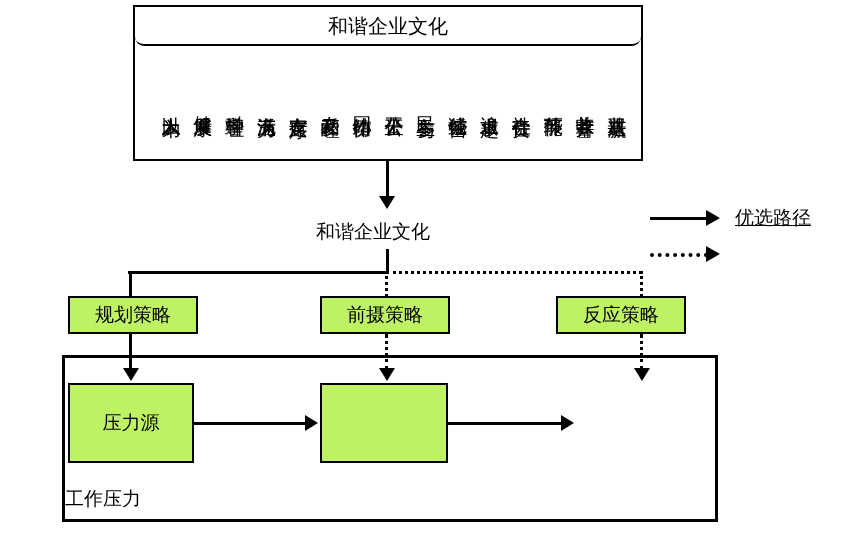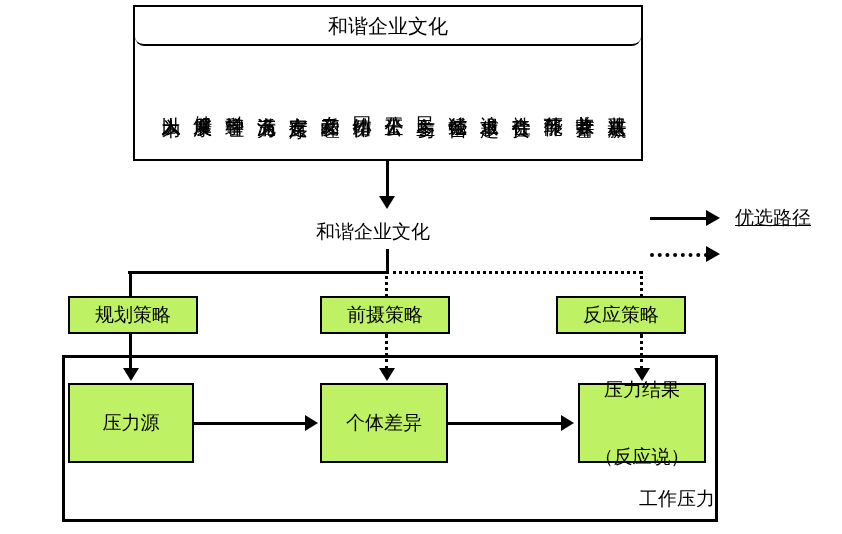--- a/index.html
+++ b/index.html
@@ -131,21 +131,21 @@
     height: 167px;
     border: 3px solid #000000;
     box-sizing: border-box;
     background: transparent;
   }
   #work-stress-label {
     position: absolute;
     left: 0;
     right: 0;
     top: 128px;
-    text-align: right;
+    text-align: left;
     font-size: 19px;
   }
   .model-box {
     height: 80px;
     font-size: 19px;
     line-height: 1.45;
     flex-direction: column;
     gap: 39px;
   }
 
@@ -258,25 +258,20 @@
   <div class="arrow-down" style="left:634px; top:368px;"></div>
 
   <div id="work-stress-container">
     <div id="work-stress-label">工作压力</div>
   </div>
 
   <div class="box model-box" style="left:68px; top:383px; width:126px;">
     <span>压力源</span>
   </div>
   <div class="box model-box" style="left:320px; top:383px; width:128px;">
-    <span>个体差异</span>
-  </div>
-  <div class="box model-box" style="left:578px; top:383px; width:128px;">
-    <span>压力结果</span>
-    <span>（反应说）</span>
   </div>
 
   <div class="line-h" style="left:194px; top:422px; width:112px;"></div>
   <div class="arrow-right" style="left:305px; top:415px;"></div>
 
   <div class="line-h" style="left:448px; top:422px; width:114px;"></div>
   <div class="arrow-right" style="left:561px; top:415px;"></div>
 
   <div id="legend">
     <div class="legend-row">

